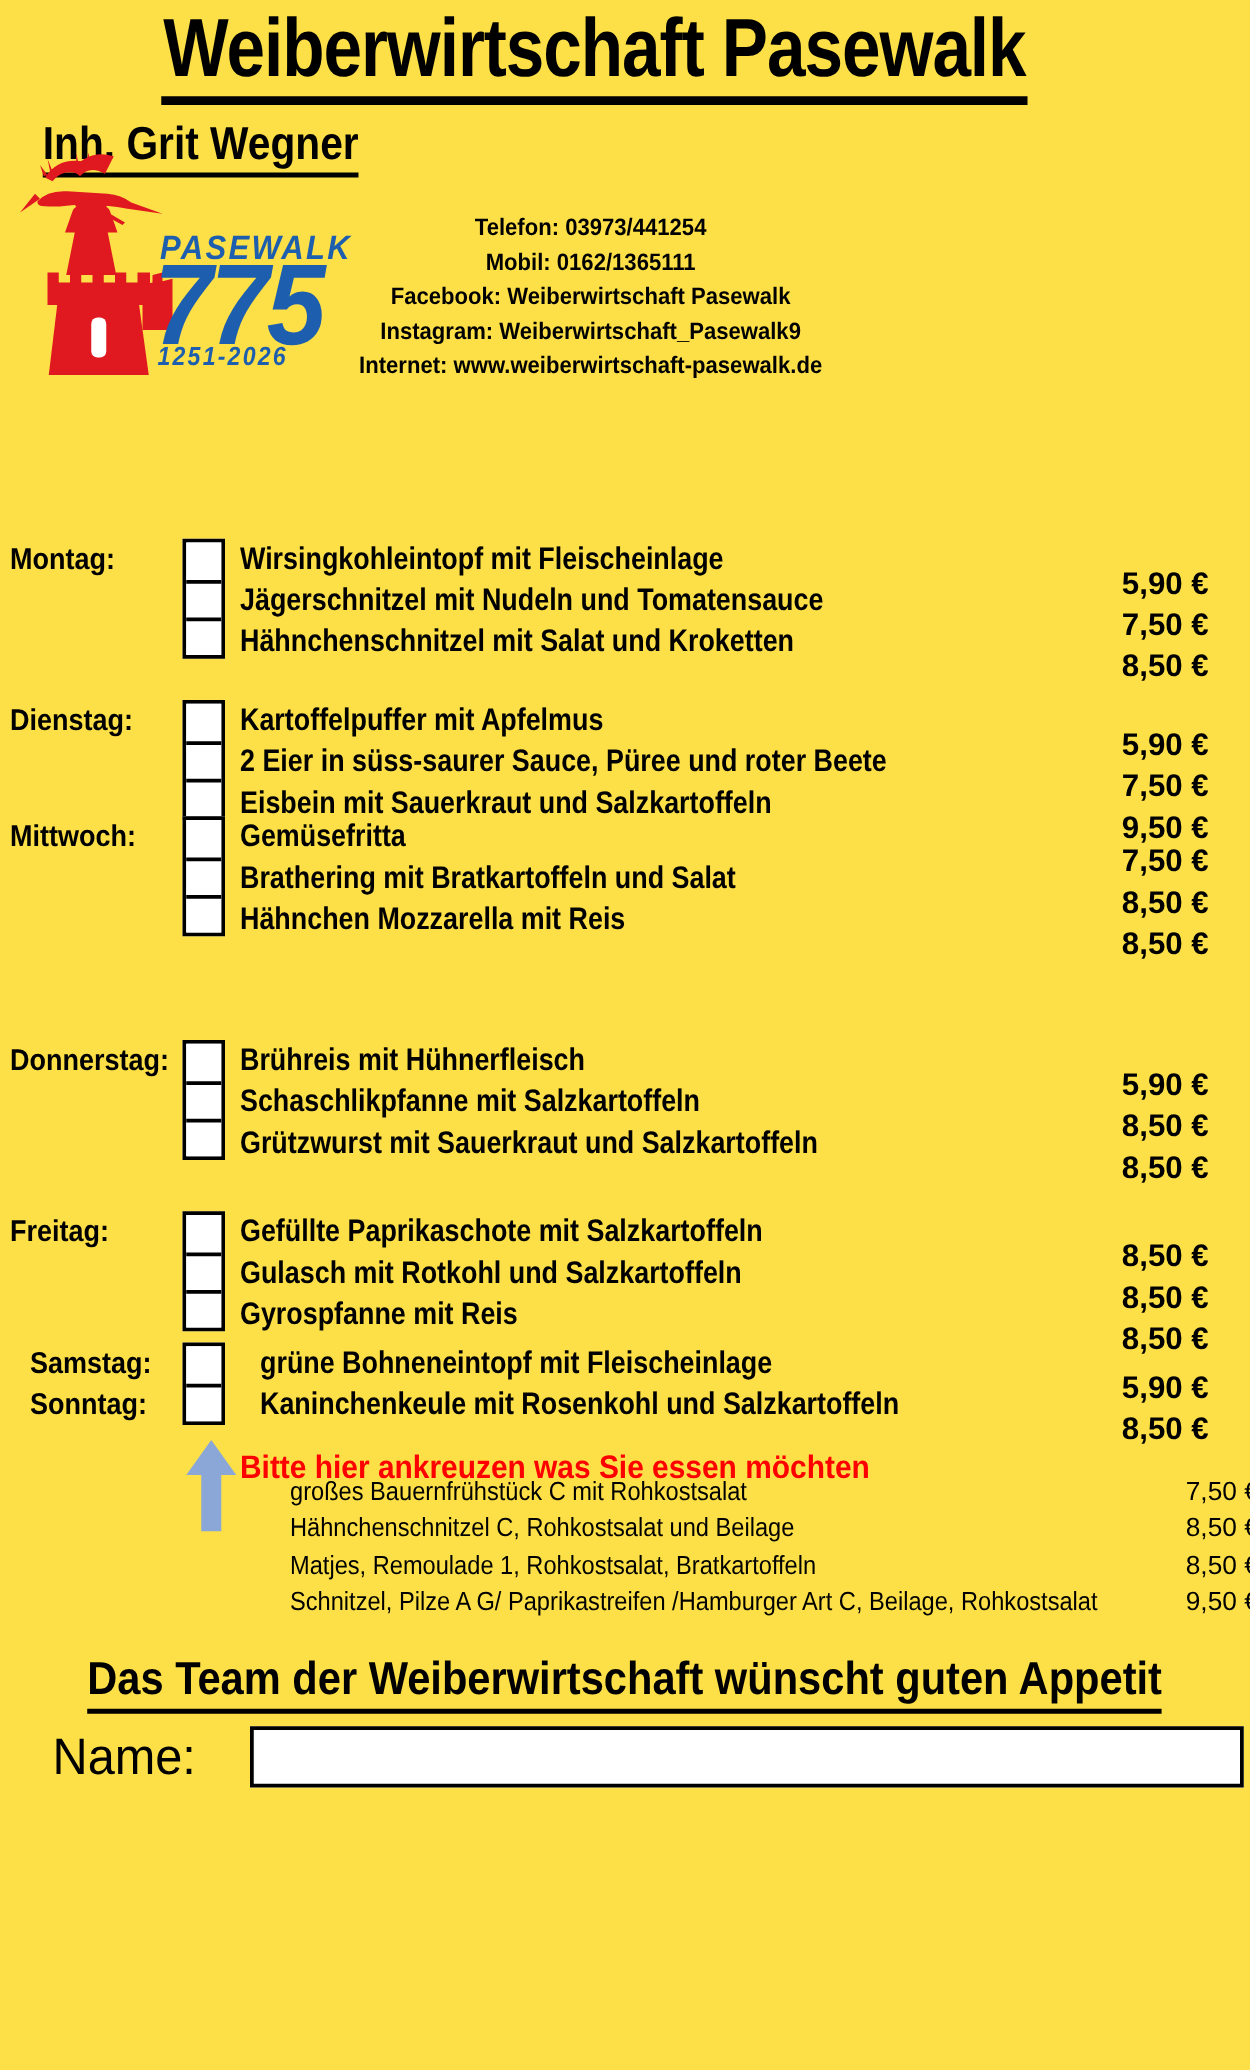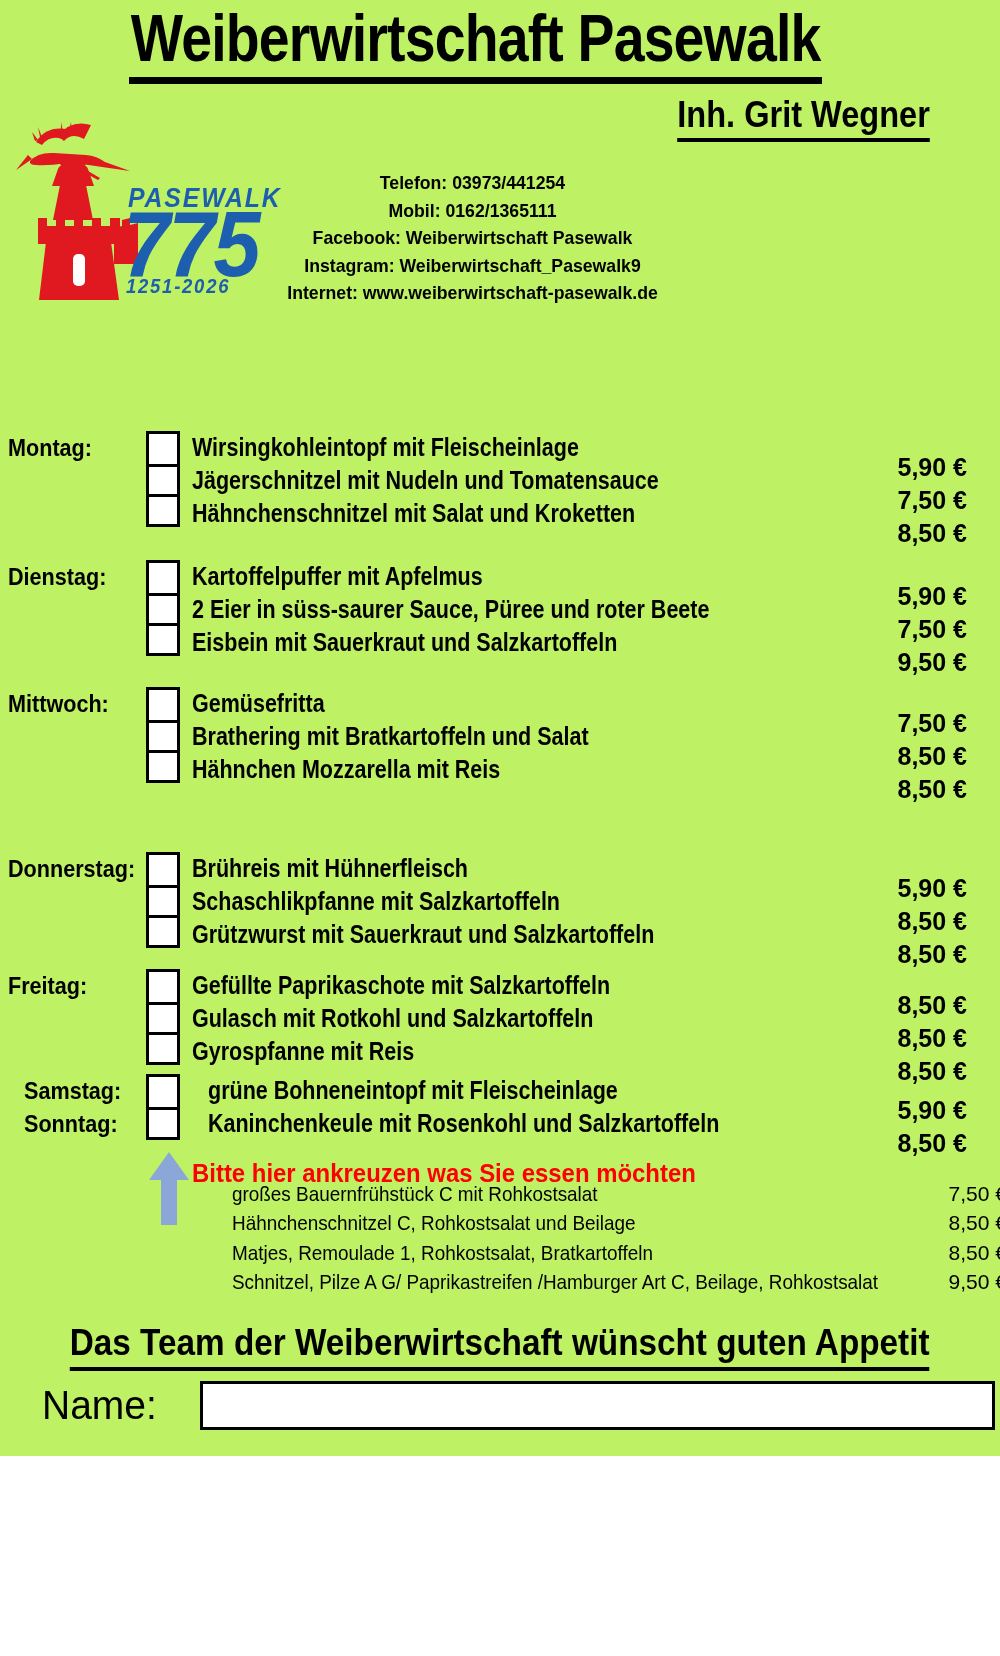--- a/index.html
+++ b/index.html
@@ -1,29 +1,29 @@
 <!DOCTYPE html>
 <html><head>
 <meta charset="utf-8">
 <style>
   * { margin:0; padding:0; box-sizing:border-box; }
   html,body { background:#ffffff; }
   .page {
-    position:relative; width:1000px; height:1456px; margin:0 auto;
-    background:#bef264; color:#000; overflow:hidden;
+    position:relative; width:1000px; height:1656px; margin:0 auto;
+    background:#fde047; color:#000; overflow:hidden;
     font-family:"Liberation Sans", sans-serif;
   }
   
   .title-wrap { position:absolute; top:4px; left:0; width:952px; text-align:center; }
   .title {
     display:inline-block; font-size:66px; font-weight:bold; line-height:1.05;
     letter-spacing:-1px; transform:scaleX(0.84); transform-origin:center;
     border-bottom:7px solid #000; padding:0 2px 4px; white-space:nowrap;
   }
-  .owner-wrap { position:absolute; top:94px; left:2px; width:945px; text-align:right; }
+  .owner-wrap { position:absolute; top:94px; left:17px; width:945px; text-align:left; }
   .owner {
     display:inline-block; font-size:37px; font-weight:bold; transform:scaleX(0.88);
     transform-origin:center; border-bottom:4px solid #000; padding-bottom:2px; white-space:nowrap;
   }
   .contact {
     position:absolute; top:169px; left:0; width:945px; text-align:center;
     font-weight:bold; font-size:19px; line-height:27.6px;
     transform:scaleX(0.93); transform-origin:center;
   }
   .date-wrap { position:absolute; top:316px; left:0; width:985px; text-align:center; }
@@ -166,21 +166,21 @@
       <div class="item">2 Eier in süss-saurer Sauce, Püree und roter Beete</div>
       <div class="price">7,50 €</div>
     </div>
     <div class="mrow">
       <div class="day"></div>
       <div class="item">Eisbein mit Sauerkraut und Salzkartoffeln</div>
       <div class="price">9,50 €</div>
     </div>
   </div>
 
-  <div class="group" style="top:687px;">
+  <div class="group" style="top:653px;">
     <div class="cbstack">
       <div class="cb"></div>
       <div class="cb"></div>
       <div class="cb"></div>
     </div>
     <div class="mrow">
       <div class="day">Mittwoch:</div>
       <div class="item">Gemüsefritta</div>
       <div class="price">7,50 €</div>
     </div>
@@ -189,21 +189,21 @@
       <div class="item">Brathering mit Bratkartoffeln und Salat</div>
       <div class="price">8,50 €</div>
     </div>
     <div class="mrow">
       <div class="day"></div>
       <div class="item">Hähnchen Mozzarella mit Reis</div>
       <div class="price">8,50 €</div>
     </div>
   </div>
 
-  <div class="group" style="top:852px;">
+  <div class="group" style="top:832px;">
     <div class="cbstack">
       <div class="cb"></div>
       <div class="cb"></div>
       <div class="cb"></div>
     </div>
     <div class="mrow">
       <div class="day">Donnerstag:</div>
       <div class="item">Brühreis mit Hühnerfleisch</div>
       <div class="price">5,90 €</div>
     </div>

